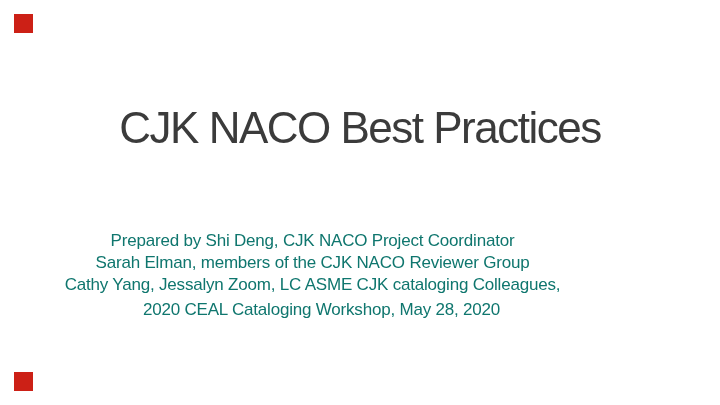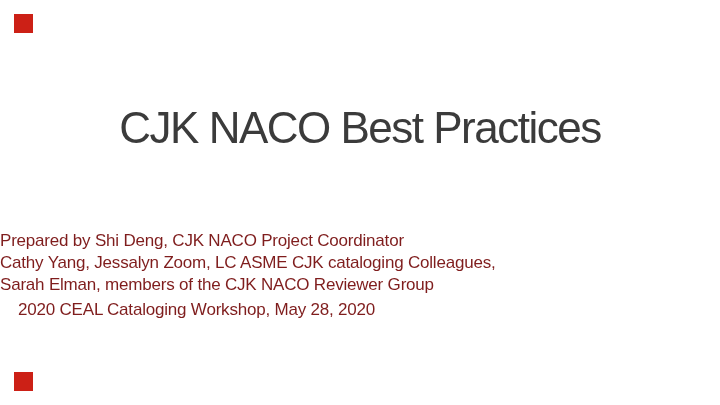--- a/index.html
+++ b/index.html
@@ -36,22 +36,22 @@
     font-weight: 300;
     letter-spacing: -1.5px;
     color: #3b3b3b;
     white-space: nowrap;
   }
   .subtitle-block {
     position: absolute;
     top: 230px;
     left: 0;
     right: 95px;
-    text-align: left;
-    color: #7f1d1d;
+    text-align: center;
+    color: #0f766e;
   }
   .subtitle-block .line {
     font-size: 17px;
     line-height: 22px;
     letter-spacing: -0.2px;
     white-space: nowrap;
   }
   .subtitle-block .line.event {
     margin-top: 3px;
     padding-left: 18px;
@@ -63,18 +63,18 @@
 <div class="slide">
 
   <div class="corner-square top"></div>
 
   <div class="corner-square bottom"></div>
 
   <h1 class="slide-title">CJK NACO Best Practices</h1>
 
   <div class="subtitle-block">
     <div class="line">Prepared by Shi Deng, CJK NACO Project Coordinator</div>
+    <div class="line">Sarah Elman, members of the CJK NACO Reviewer Group</div>
     <div class="line">Cathy Yang, Jessalyn Zoom, LC ASME CJK cataloging Colleagues,</div>
-    <div class="line">Sarah Elman, members of the CJK NACO Reviewer Group</div>
     <div class="line event">2020 CEAL Cataloging Workshop, May 28, 2020</div>
   </div>
 
 </div>
 
 </body></html>

